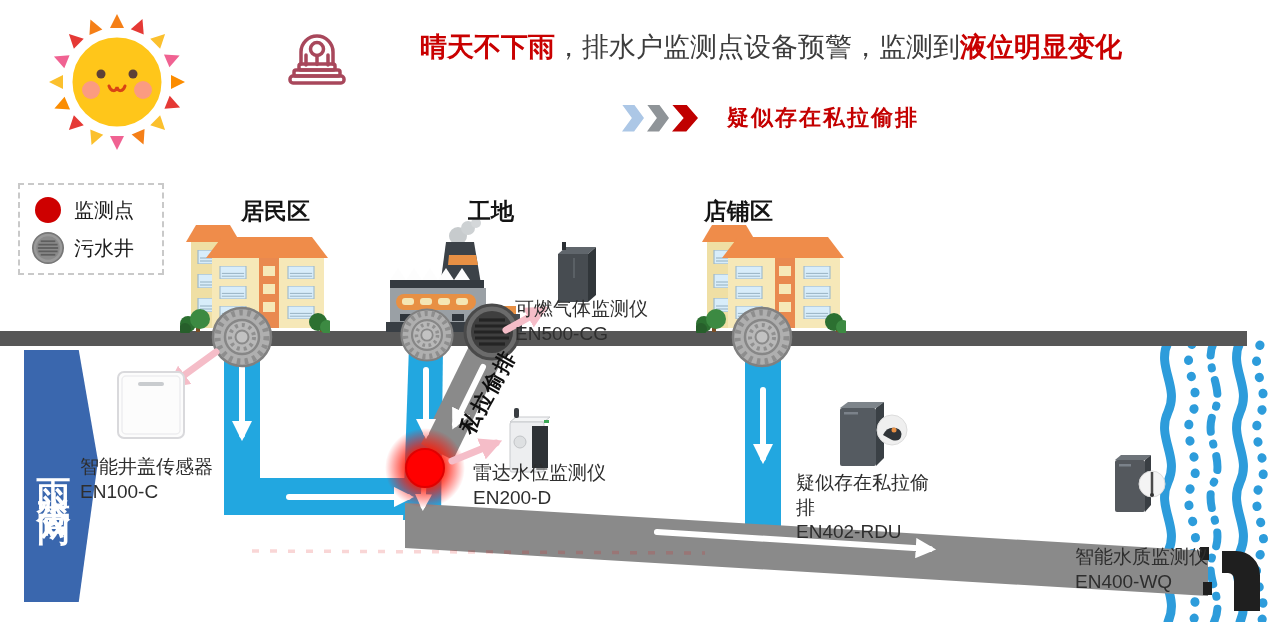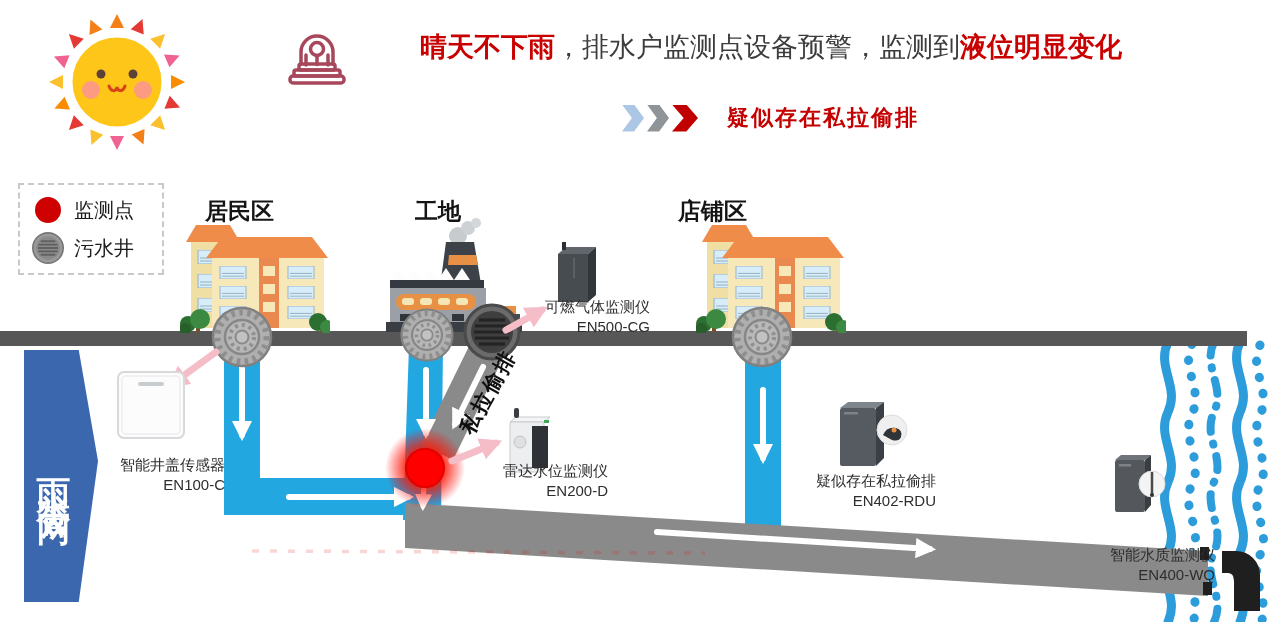--- a/index.html
+++ b/index.html
@@ -19,23 +19,23 @@
   .chev.c2{background:#8F9498;}
   .chev.c3{background:#C00000;width:26px;}
   .subline .txt{margin-left:26px;font-size:22px;font-weight:800;color:#C40000;letter-spacing:2px;white-space:nowrap;}
   
   .legend{left:18px;top:183px;width:142px;background:#fff;border:2px dashed #C9C9C9;
           display:flex;flex-direction:column;padding:6px 0;}
   .legend-row{display:flex;align-items:center;height:38px;padding-left:10px;}
   .legend-row svg{flex:0 0 36px;}
   .legend-label{margin-left:8px;font-size:20px;color:#1C1C1C;}
   
-  .zone{font-size:23px;font-weight:700;color:#141414;text-align:left;white-space:nowrap;}
-  
-  .devlabel{font-size:15px;color:#2E2E2E;text-align:right;line-height:1.3;}
+  .zone{font-size:23px;font-weight:700;color:#141414;text-align:right;white-space:nowrap;}
+  
+  .devlabel{font-size:19px;color:#2E2E2E;text-align:left;line-height:1.3;}
   .devlabel .model{display:block;}
   
   .pipe-note{left:426px;top:378px;width:124px;text-align:center;font-size:21px;font-weight:800;
              color:#0F0F0F;letter-spacing:2px;transform:rotate(-61deg);white-space:nowrap;}
   
   .banner{left:24px;top:350px;width:74px;height:252px;background:#3A67AE;
           clip-path:polygon(0 0,74% 0,100% 44%,74% 100%,0 100%);
           display:flex;align-items:center;justify-content:center;}
   .banner span{writing-mode:vertical-rl;text-orientation:upright;font-size:34px;font-weight:700;
                color:#fff;letter-spacing:12px;line-height:1;padding-right:14px;}
@@ -348,21 +348,21 @@
           <line x1="-18" y1="0" x2="18" y2="0"></line>
             <line x1="-17" y1="6" x2="17" y2="6"></line>
           <line x1="-13" y1="12" x2="13" y2="12"></line>
         </g>
       </svg>
       <span class="legend-label">污水井</span>
     </div>
   </div>
 
   <div class="abs zone" style="left:205px;top:196px;width:105px;">居民区</div>
-  <div class="abs zone" style="left:415px;top:196px;width:90px;">工地</div>
+  <div class="abs zone" style="left:424px;top:196px;width:90px;">工地</div>
   <div class="abs zone" style="left:678px;top:196px;width:95px;">店铺区</div>
 
   <div class="abs pipe-note">私拉偷排</div>
 
   <div class="abs banner">
     <span>雨水管网</span>
   </div>
 
   <div class="abs devlabel" style="left:80px;top:438px;width:145px;margin-top:17px;">
     <span>智能井盖传感器</span>

